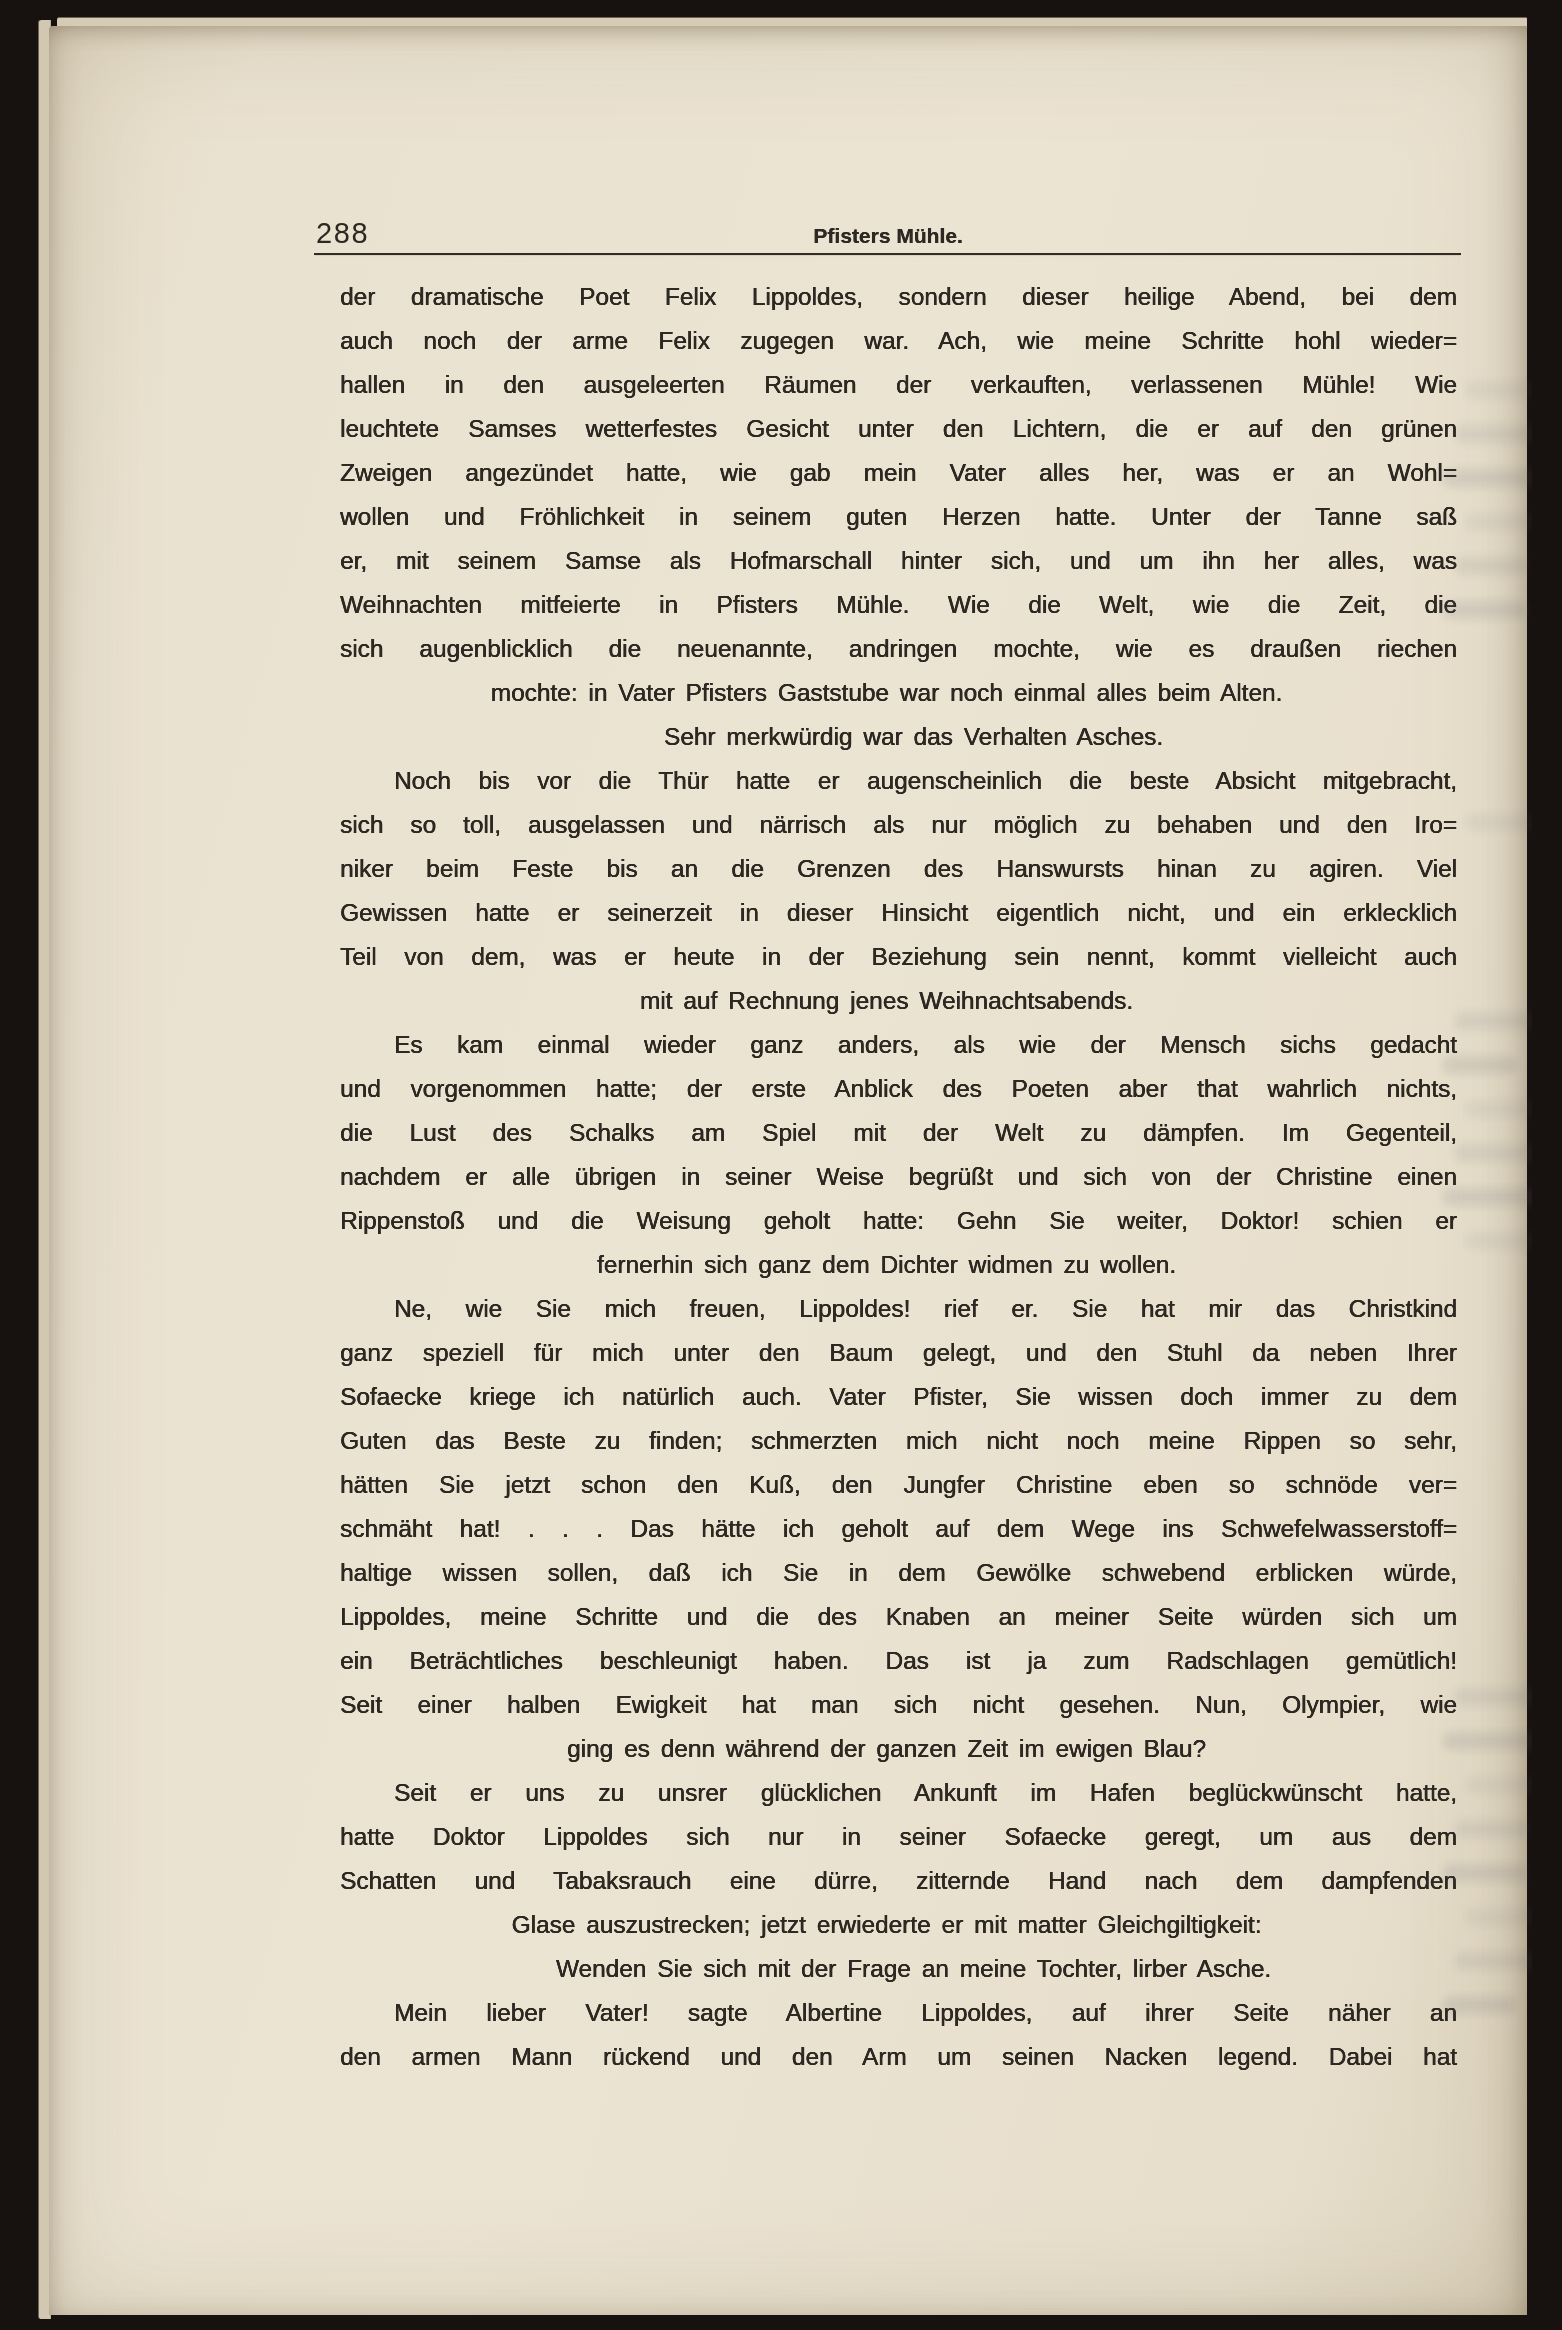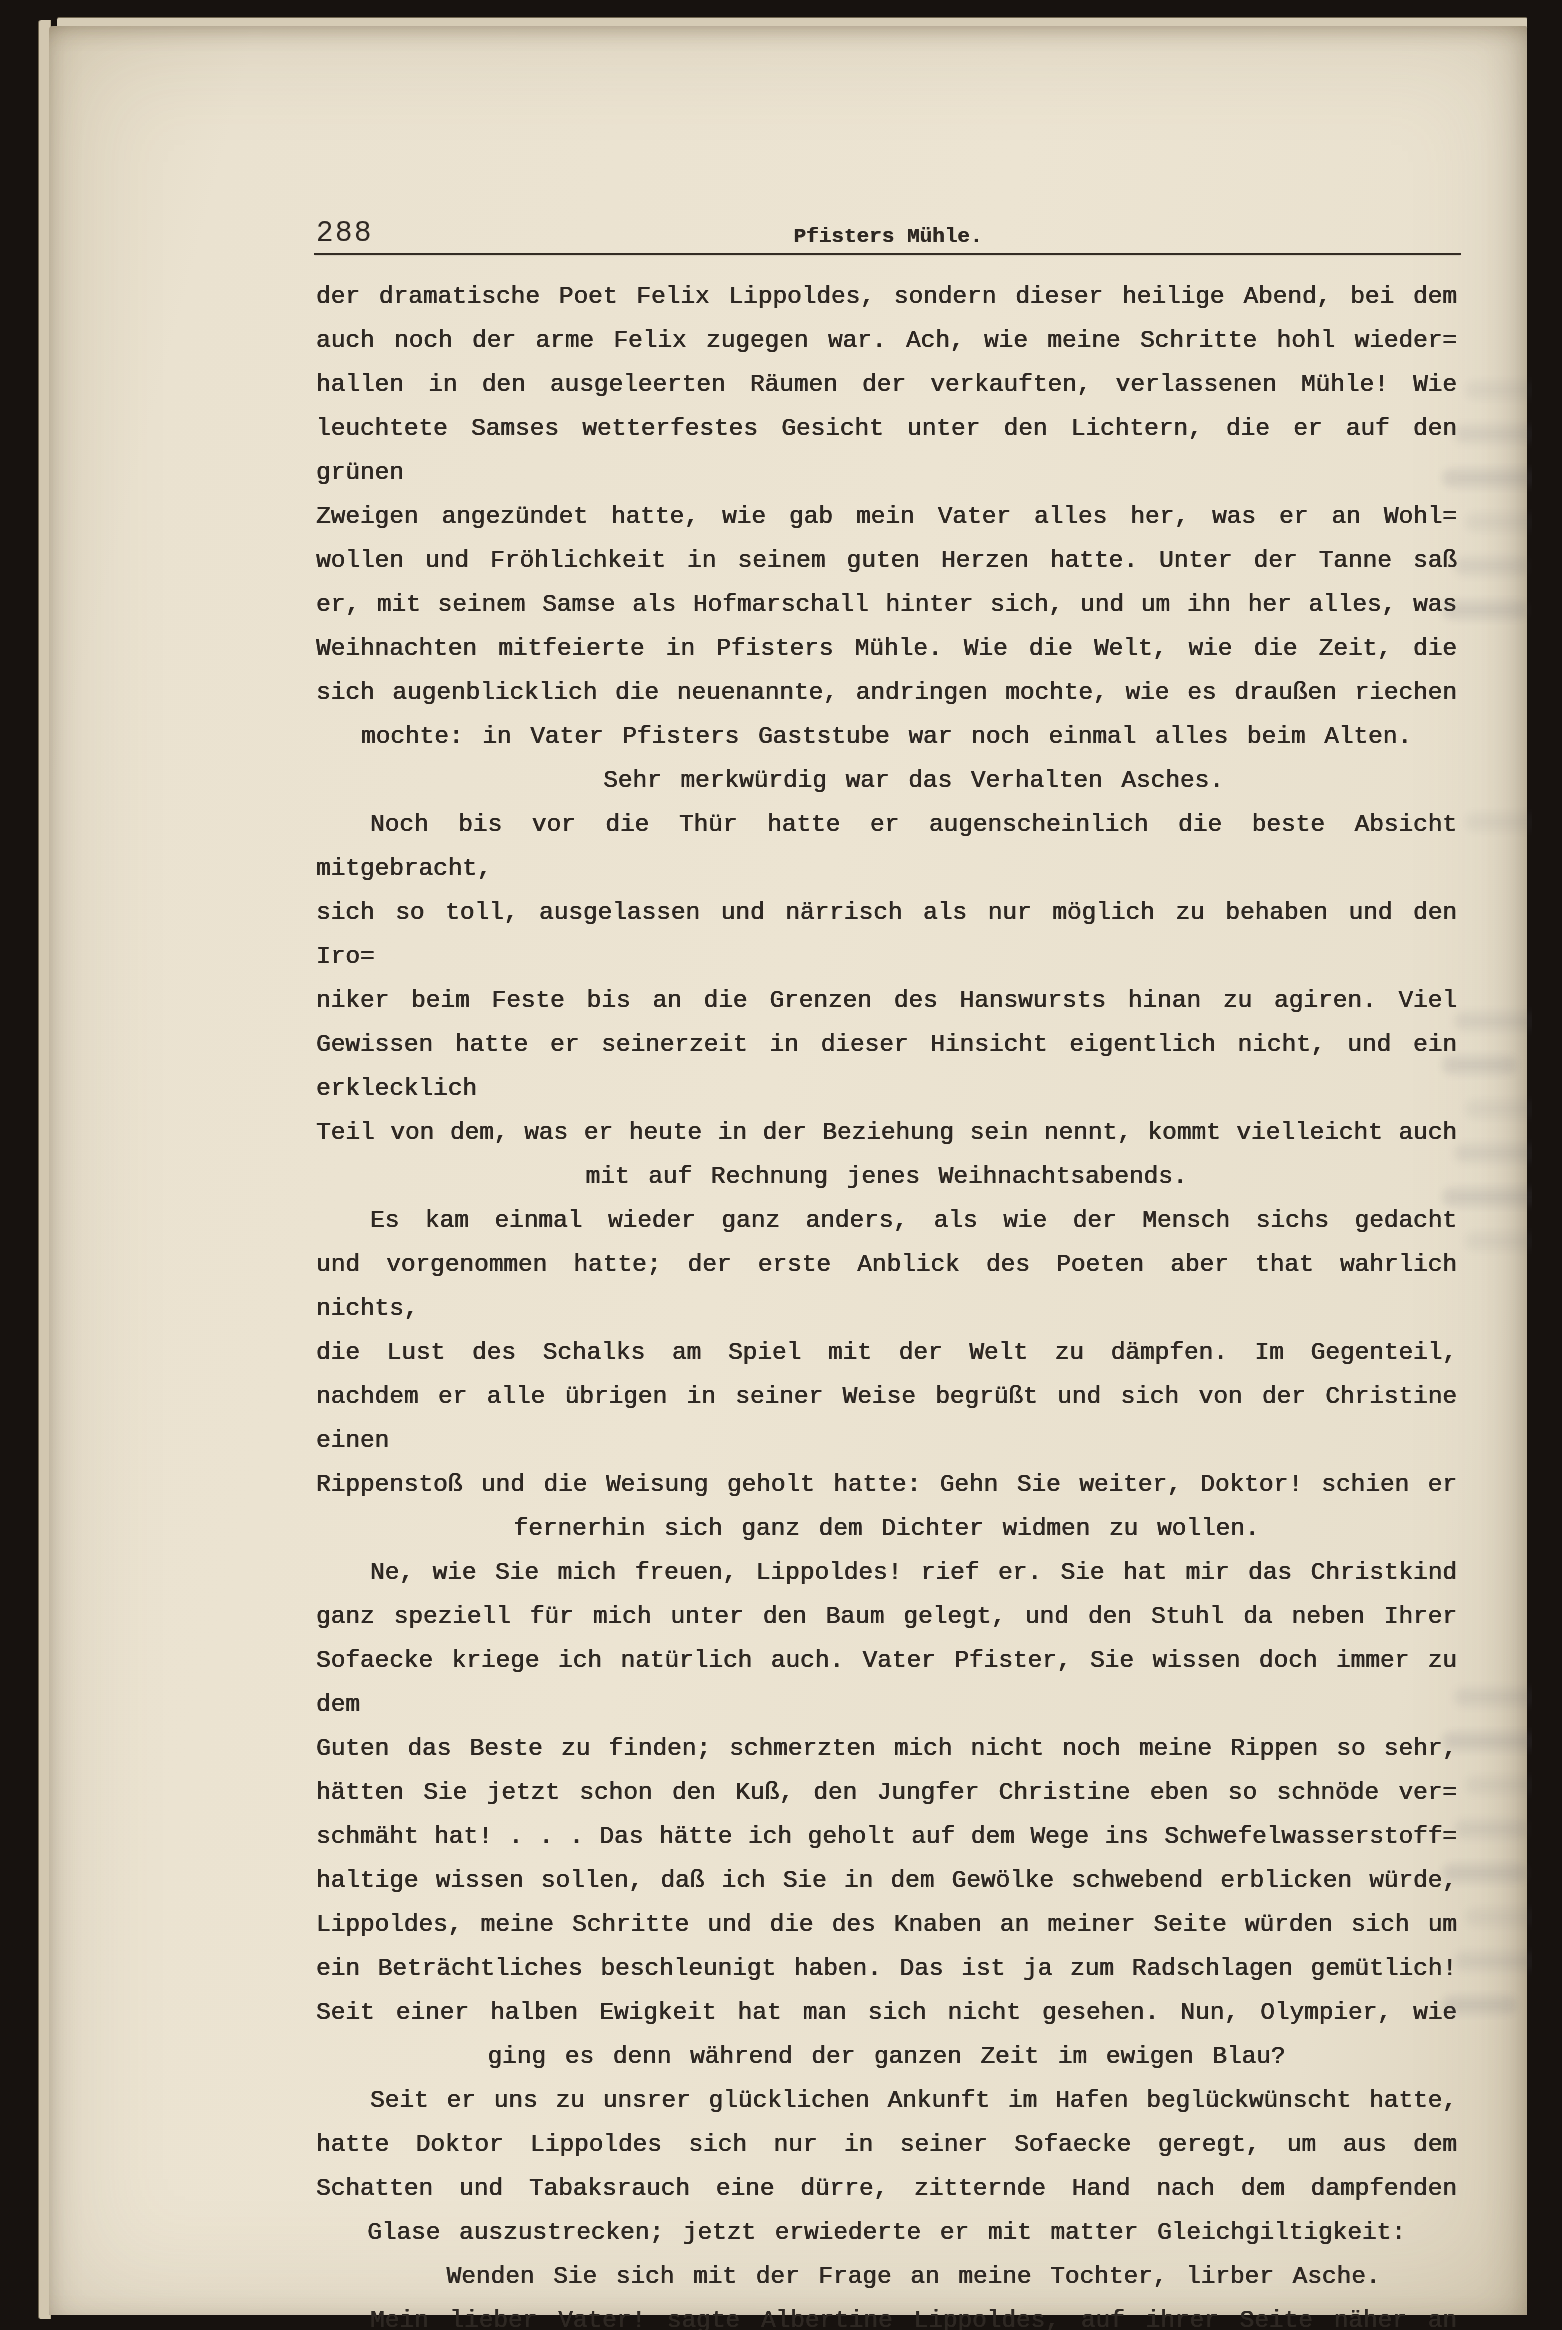--- a/index.html
+++ b/index.html
@@ -1,19 +1,19 @@
 <!DOCTYPE html>
 <html style="font-size:13px"><head>
 <meta charset="utf-8">
 <style>
   html,body { margin:0; padding:0; background:#17120f; }
   .stage {
     position:relative; width:1532px; height:2330px; overflow:hidden;
     background:#17120f;
-    font-family:Liberation Mono, monospace;
+    font-family:Liberation Sans, sans-serif;
   }
   .stack-top {
     position:absolute; left:57px; right:4.9px; top:17px; height:9px;
     background:#d6ccb6;
     border-top:1.6px solid #6f6550; border-bottom:0.8px solid #b9ae93;
     border-radius:2.4px 1.6px 0 0;
   }
   .stack-left {
     position:absolute; left:38px; top:20.4px; width:10.6px; bottom:11.4px;
     background:#d2c7b0;
@@ -44,21 +44,21 @@
   .rule {
     position:absolute; left:265px; top:227px; width:1147px; height:2.4px;
     background:#332c24; box-shadow:0 1.6px 0.8px -0.8px rgba(60,50,40,.45);
   }
   .bodytext {
     position:absolute; left:267px; top:249px; width:1141px;
     font-size:24.4px; line-height:44px; color:#2e2823;
     text-shadow:0.4px 0 0 currentColor, 0 0.2px 0 currentColor;
   }
   .line { text-align:center; }
-  .line.j { text-align:justify; text-align-last:justify; }
+  .line.j { text-align:justify; text-align-last:justify;margin-left:24px; }
   .line.ind { text-indent:54px; }
   .line:not(.j) { word-spacing:4.1px; }
   .bleedmark {
     position:absolute; height:18px; border-radius:9px;
     background:rgba(95,92,104,.16); filter:blur(4.1px);
   }
 </style>
 </head>
 <body>
 

